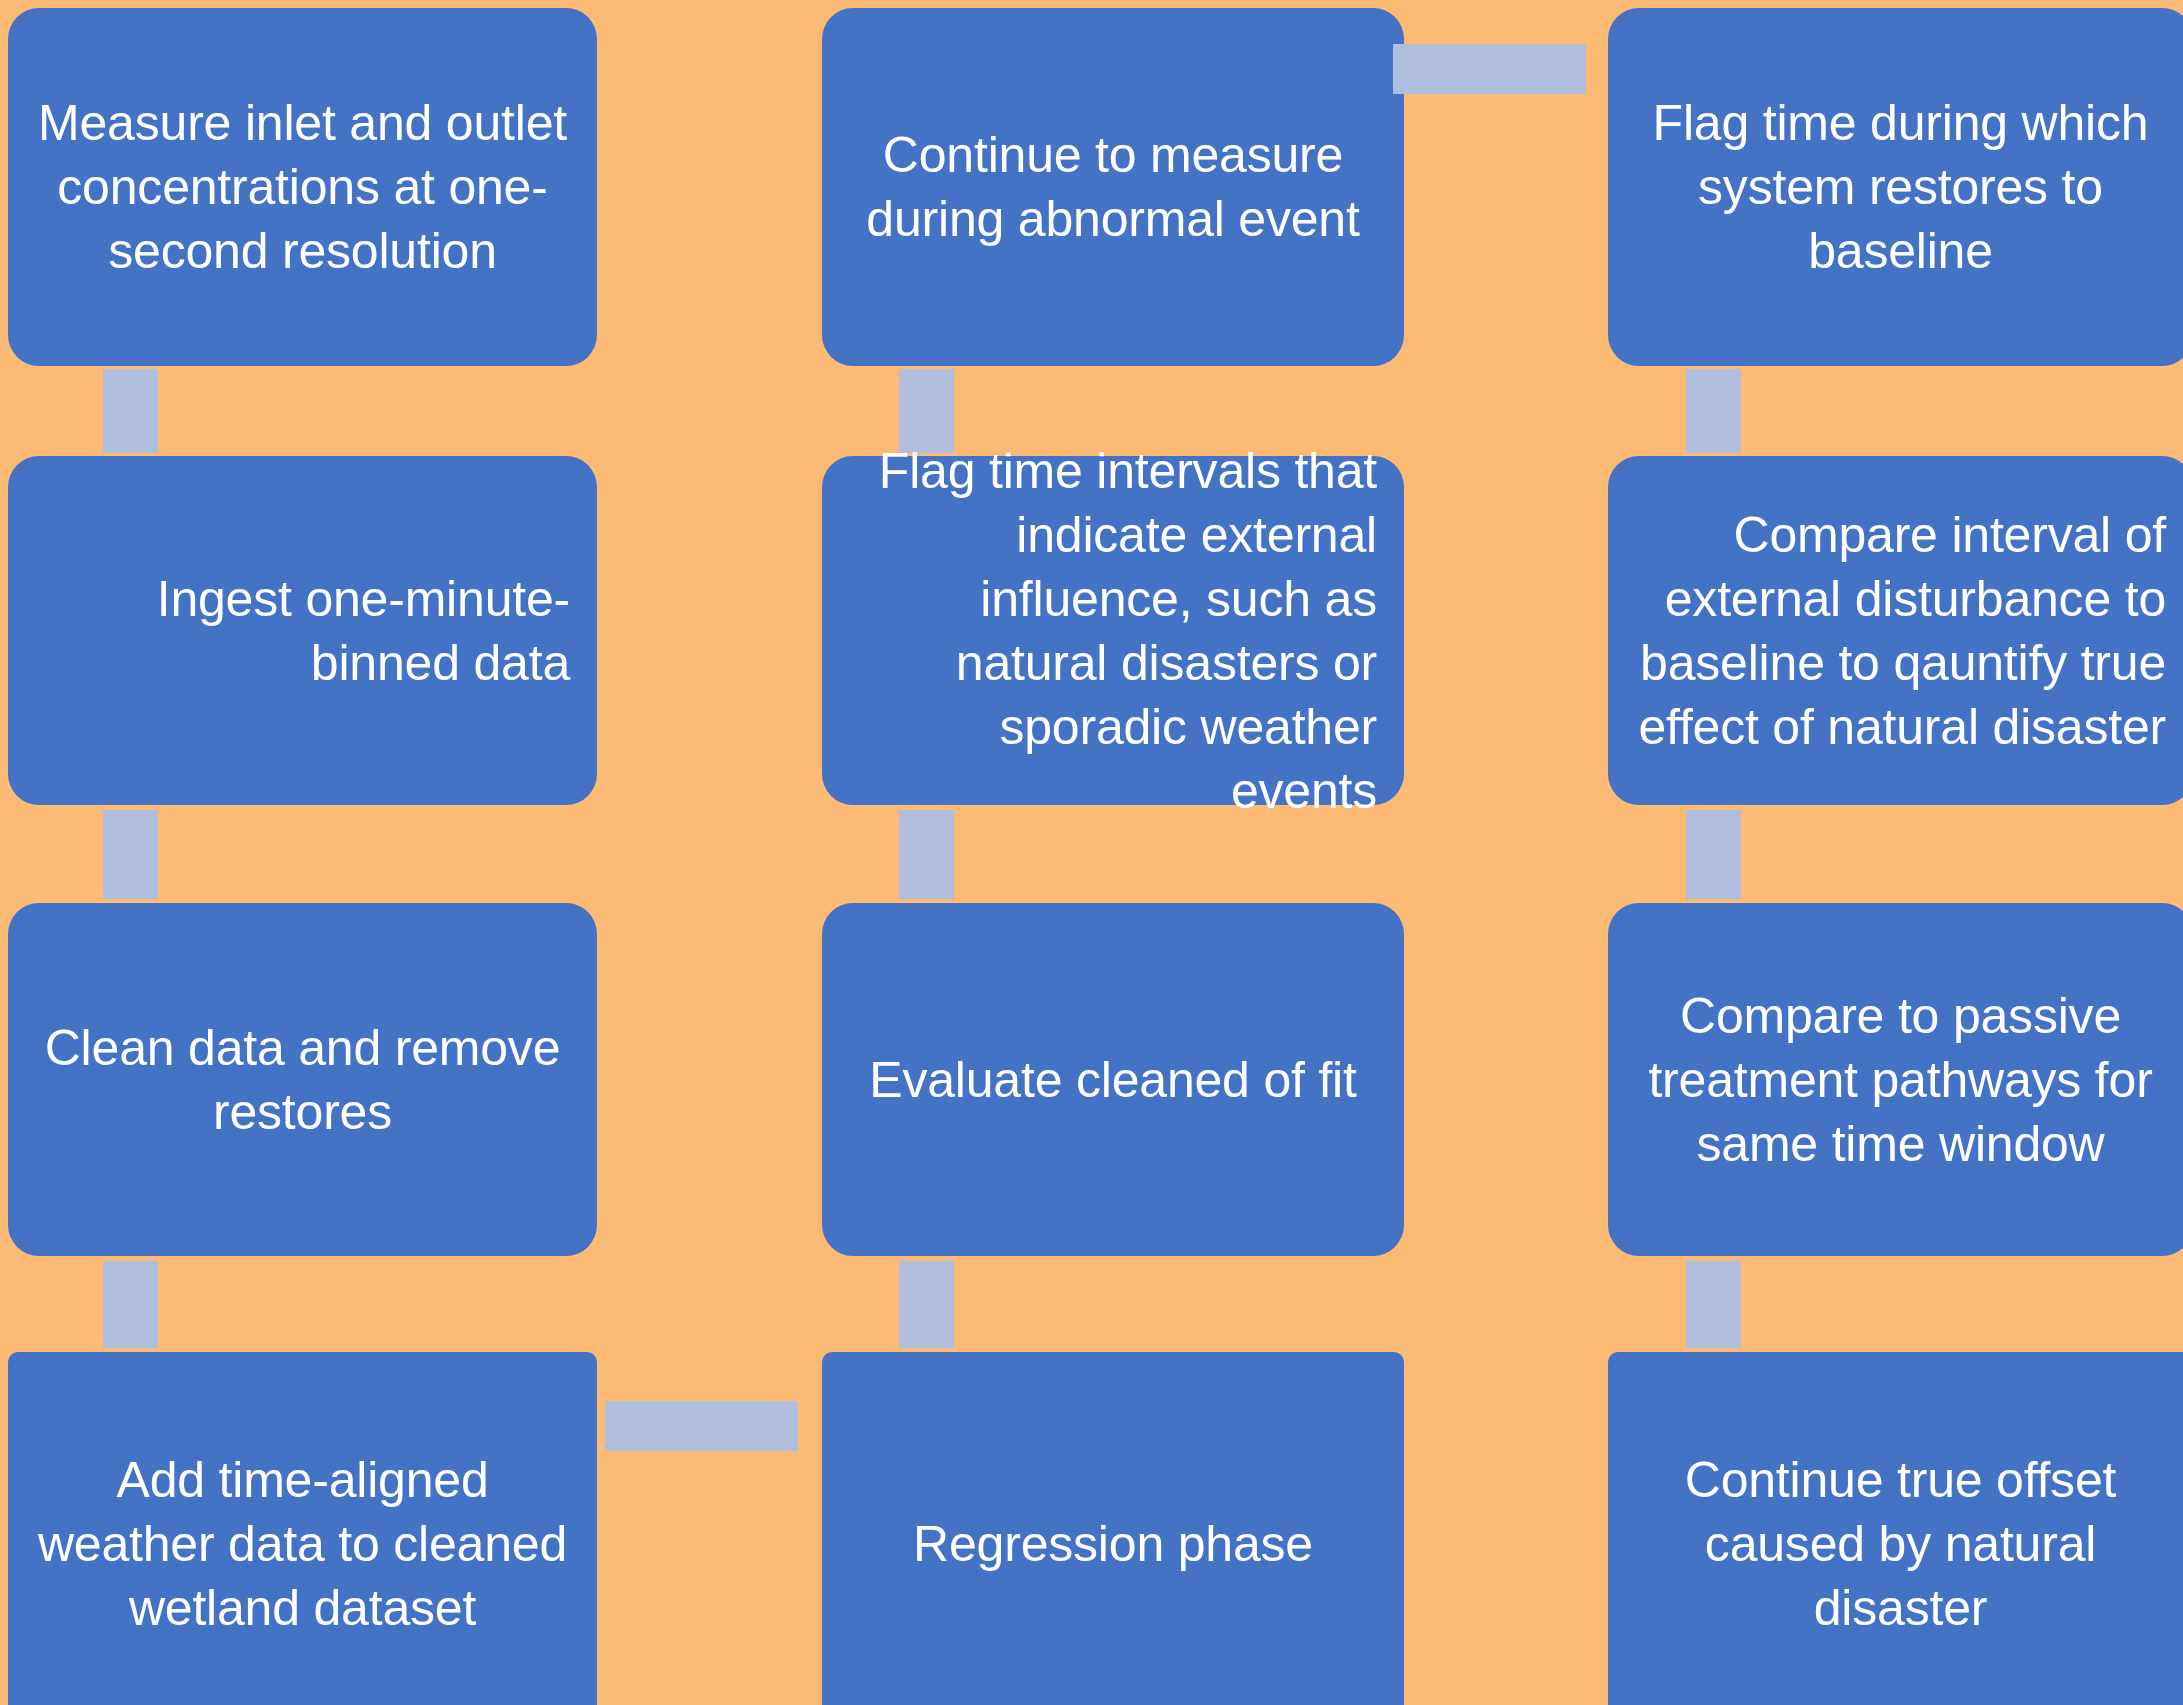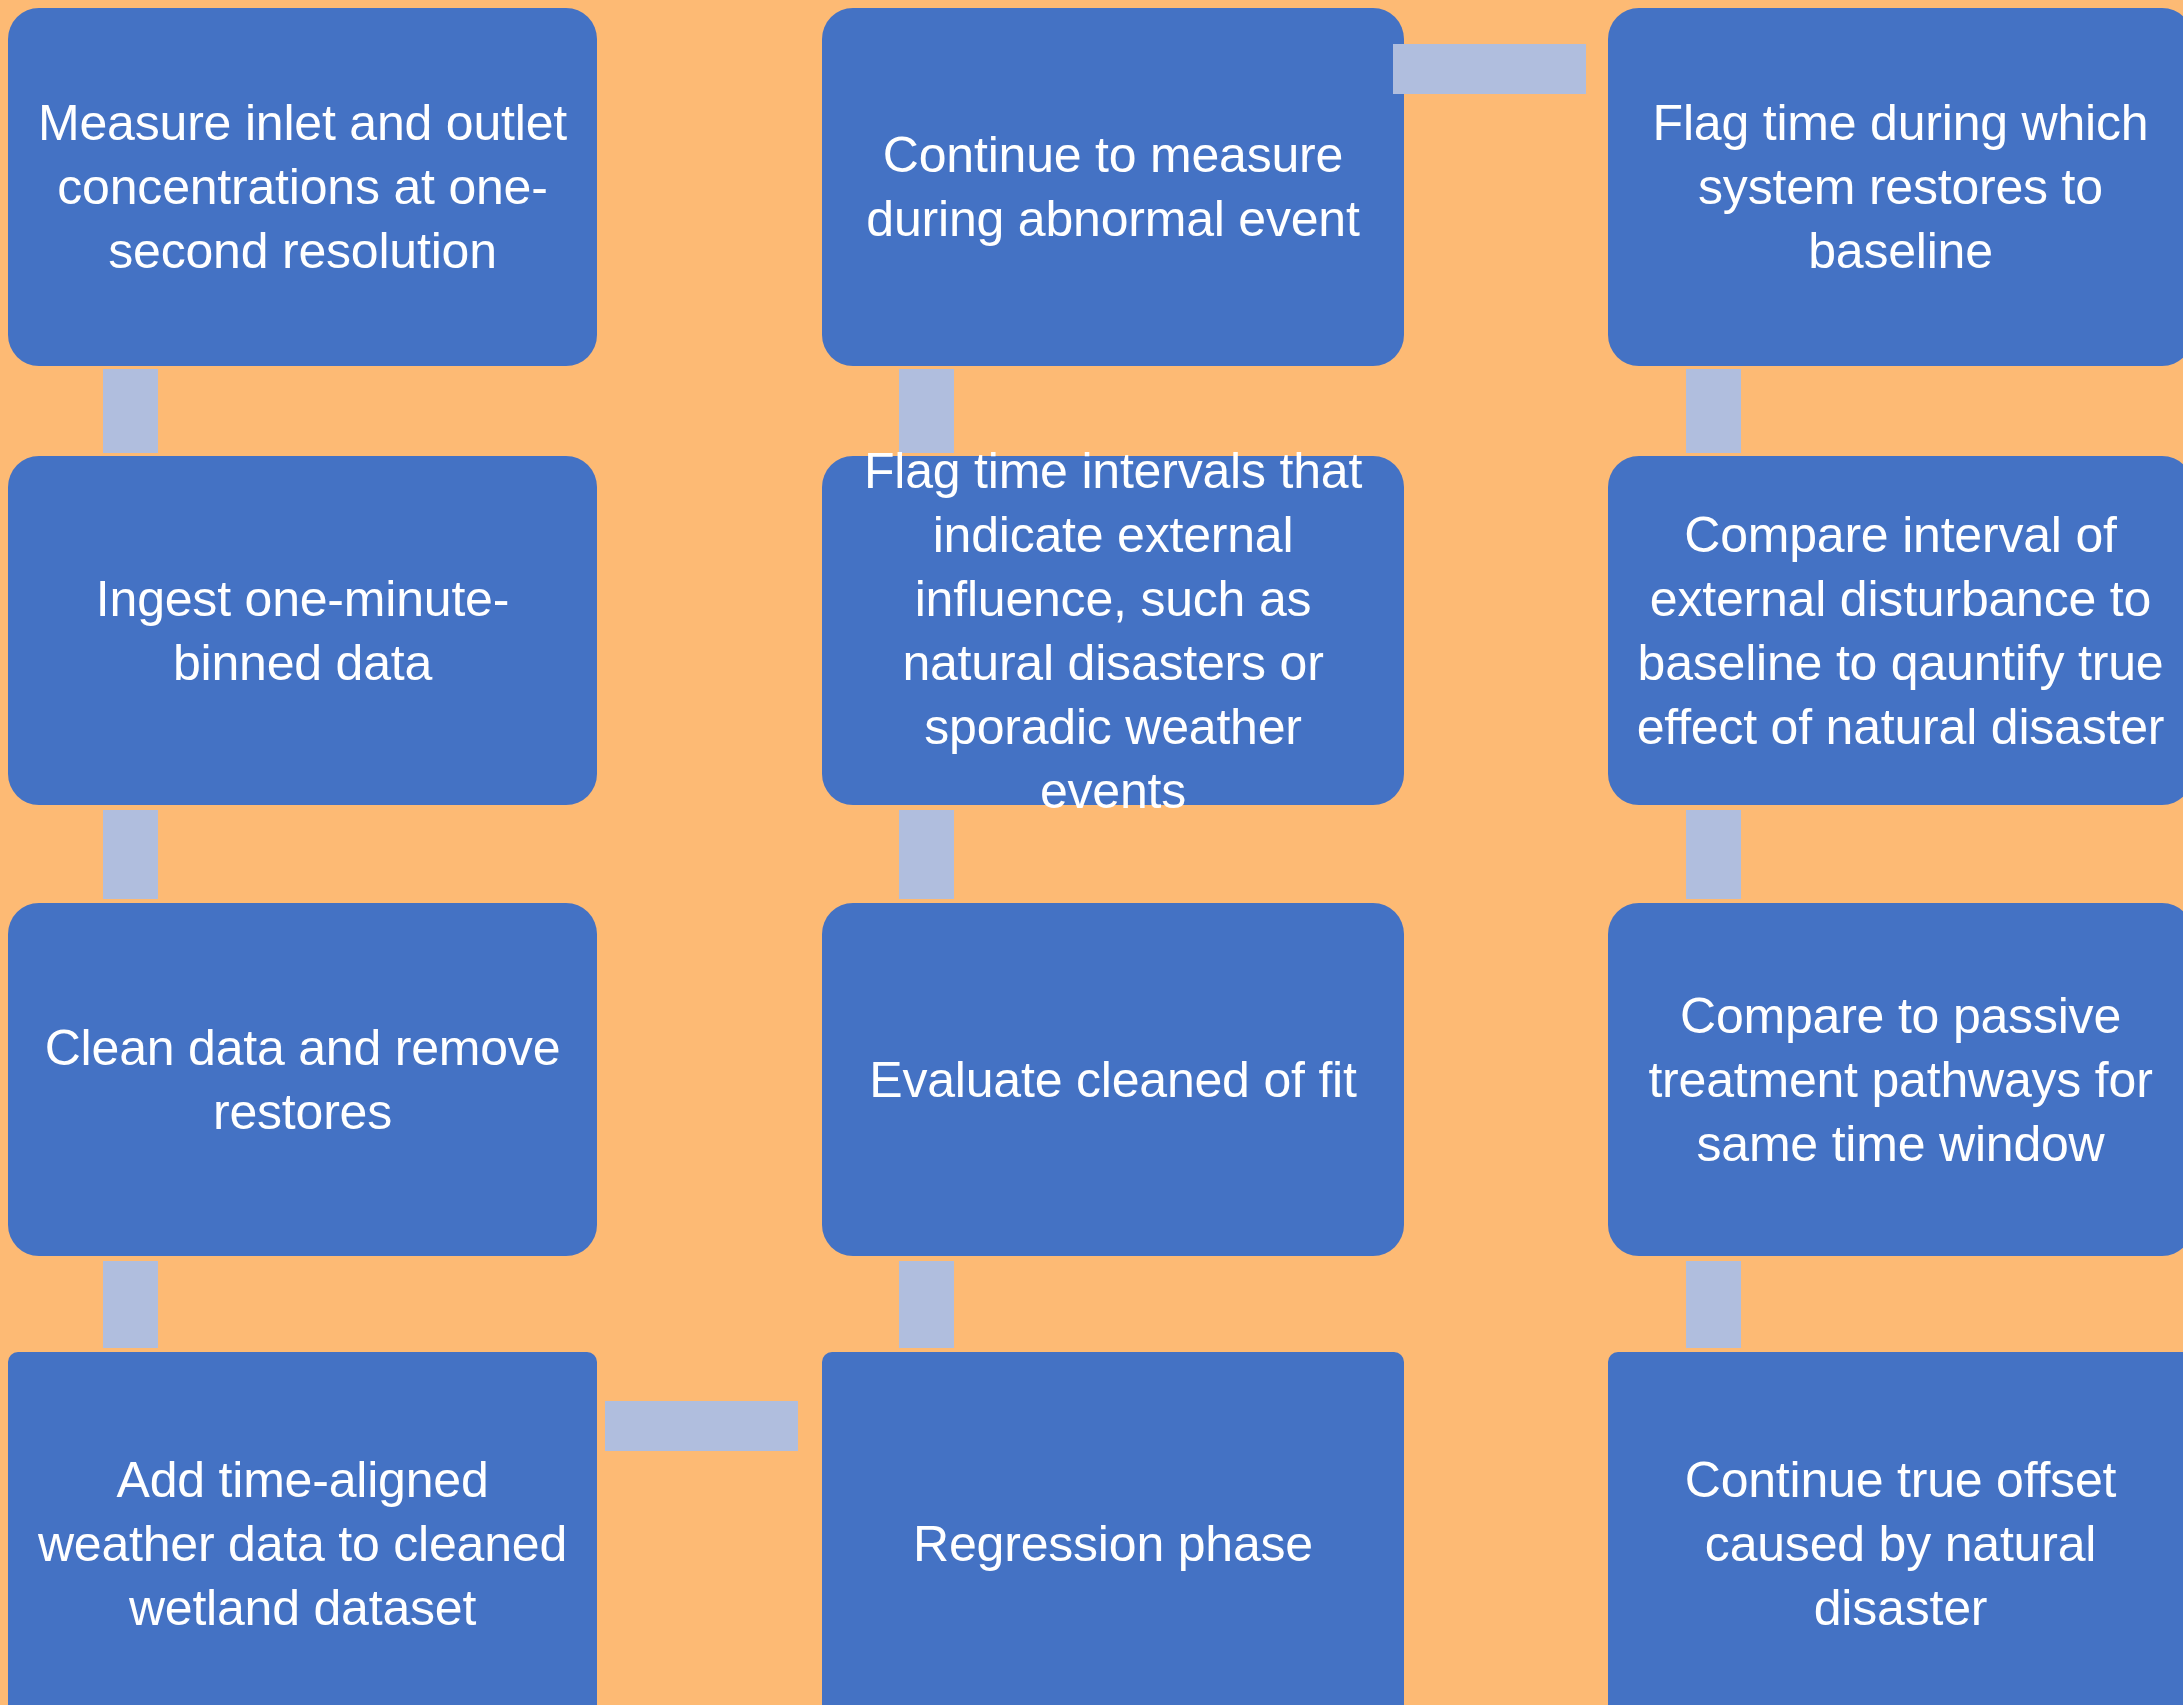--- a/index.html
+++ b/index.html
@@ -40,21 +40,21 @@
     background: #B0BEDE;
   }
 
   
   .col1 { left: 8px;   width: 589px; }
   .col2 { left: 801px;  width: 582px; margin-left: 21px; }
   .col3 { left: 1588px; width: 585px; margin-left: 20px; }
 
   
   .row1 { top: 8px;   height: 358px; }
-  .row2 { top: 456px;  height: 349px; }
+  .row2 { top: 456px;  height: 349px; text-align: right; }
   .row3 { top: 903px; height: 353px; }
   .row4 { top: 1352px; height: 384px; border-radius: 10px; }
 
   
   .vconn { width: 55px; }
   .v-col1 { left: 103px; }
   .v-col2 { left: 899px; }
   .v-col3 { left: 1686px; }
   .v-gap1 { top: 369px;  height: 84px; }
   .v-gap2 { top: 810px; height: 89px; }

